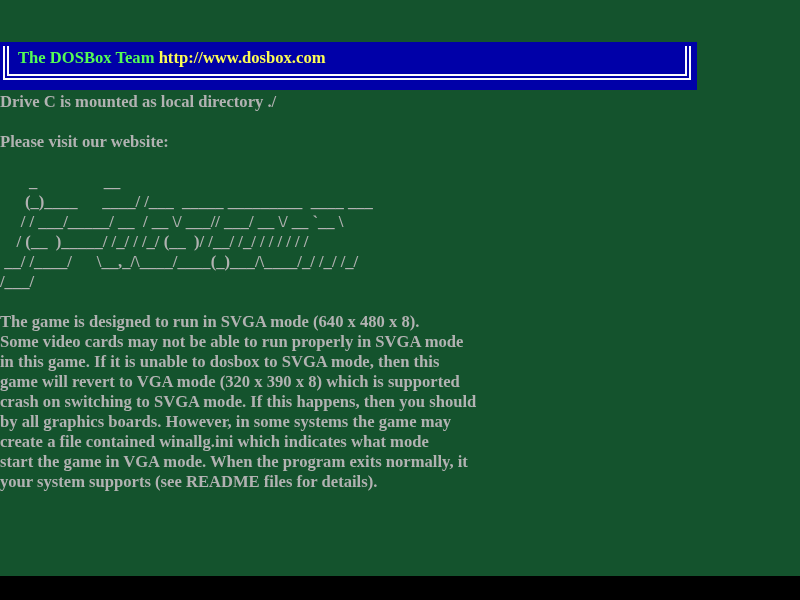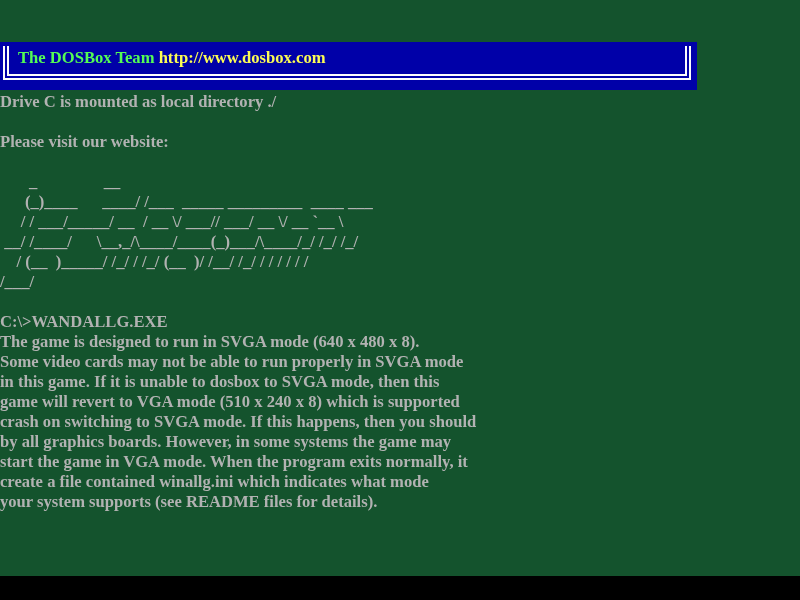--- a/index.html
+++ b/index.html
@@ -63,33 +63,32 @@
 
   <div class="terminal-body">
     <div class="line">Drive C is mounted as local directory ./</div>
     <div class="line"></div>
     <div class="line">Please visit our website:</div>
     <div class="line"></div>
 
     <div class="line art">       _                __</div>
     <div class="line art">      (_)____      ____/ /___  _____ _________  ____ ___</div>
     <div class="line art">     / / ___/_____/ __  / __ \/ ___// ___/ __ \/ __ `__ \</div>
+    <div class="line art">    / (__  )_____/ /_/ / /_/ (__  )/ /__/ /_/ / / / / / /</div>
     <div class="line art"> __/ /____/      \__,_/\____/____(_)___/\____/_/ /_/ /_/</div>
-    <div class="line art">    / (__  )_____/ /_/ / /_/ (__  )/ /__/ /_/ / / / / / /</div>
     <div class="line art">/___/</div>
 
     <div class="line"></div>
-    <div class="line">C:\&gt;WANDALLG.EXE</div>
 
     <div class="line">The game is designed to run in SVGA mode (640 x 480 x 8).</div>
     <div class="line">Some video cards may not be able to run properly in SVGA mode</div>
     <div class="line">in this game. If it is unable to dosbox to SVGA mode, then this</div>
-    <div class="line">game will revert to VGA mode (510 x 240 x 8) which is supported</div>
+    <div class="line">game will revert to VGA mode (320 x 390 x 8) which is supported</div>
     <div class="line">crash on switching to SVGA mode. If this happens, then you should</div>
     <div class="line">by all graphics boards. However, in some systems the game may</div>
+    <div class="line">create a file contained winallg.ini which indicates what mode</div>
     <div class="line">start the game in VGA mode. When the program exits normally, it</div>
-    <div class="line">create a file contained winallg.ini which indicates what mode</div>
     <div class="line">your system supports (see README files for details).</div>
 
     <div class="line"></div>
   </div>
 
 </div>
 
 </body></html>

